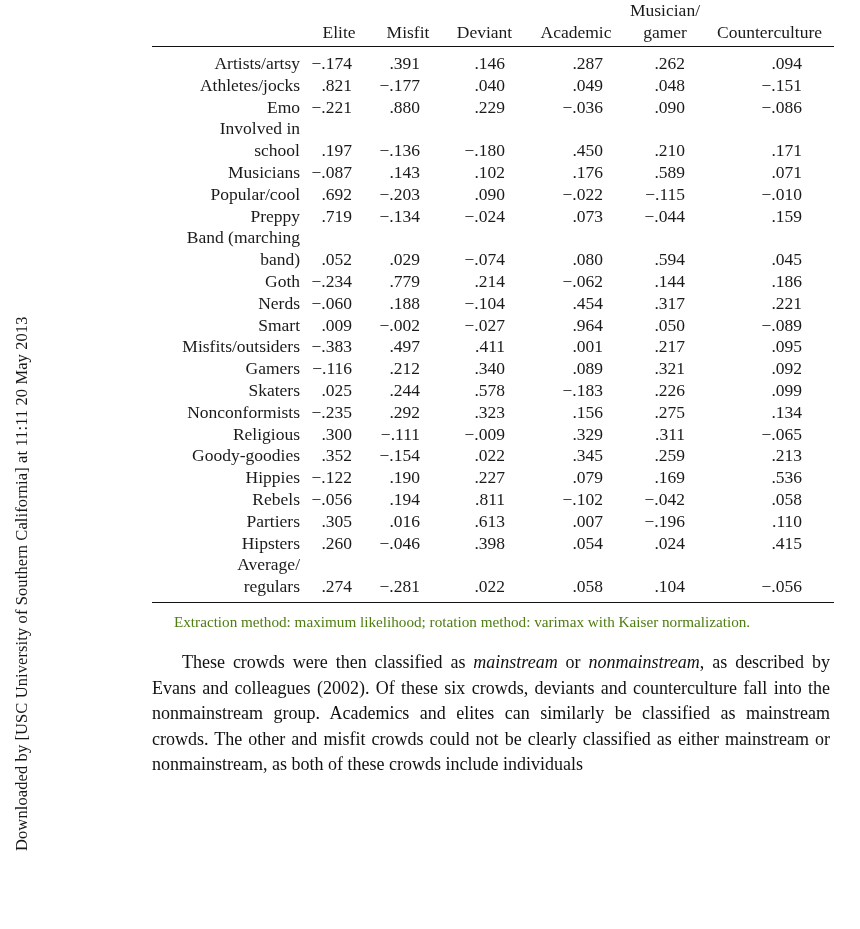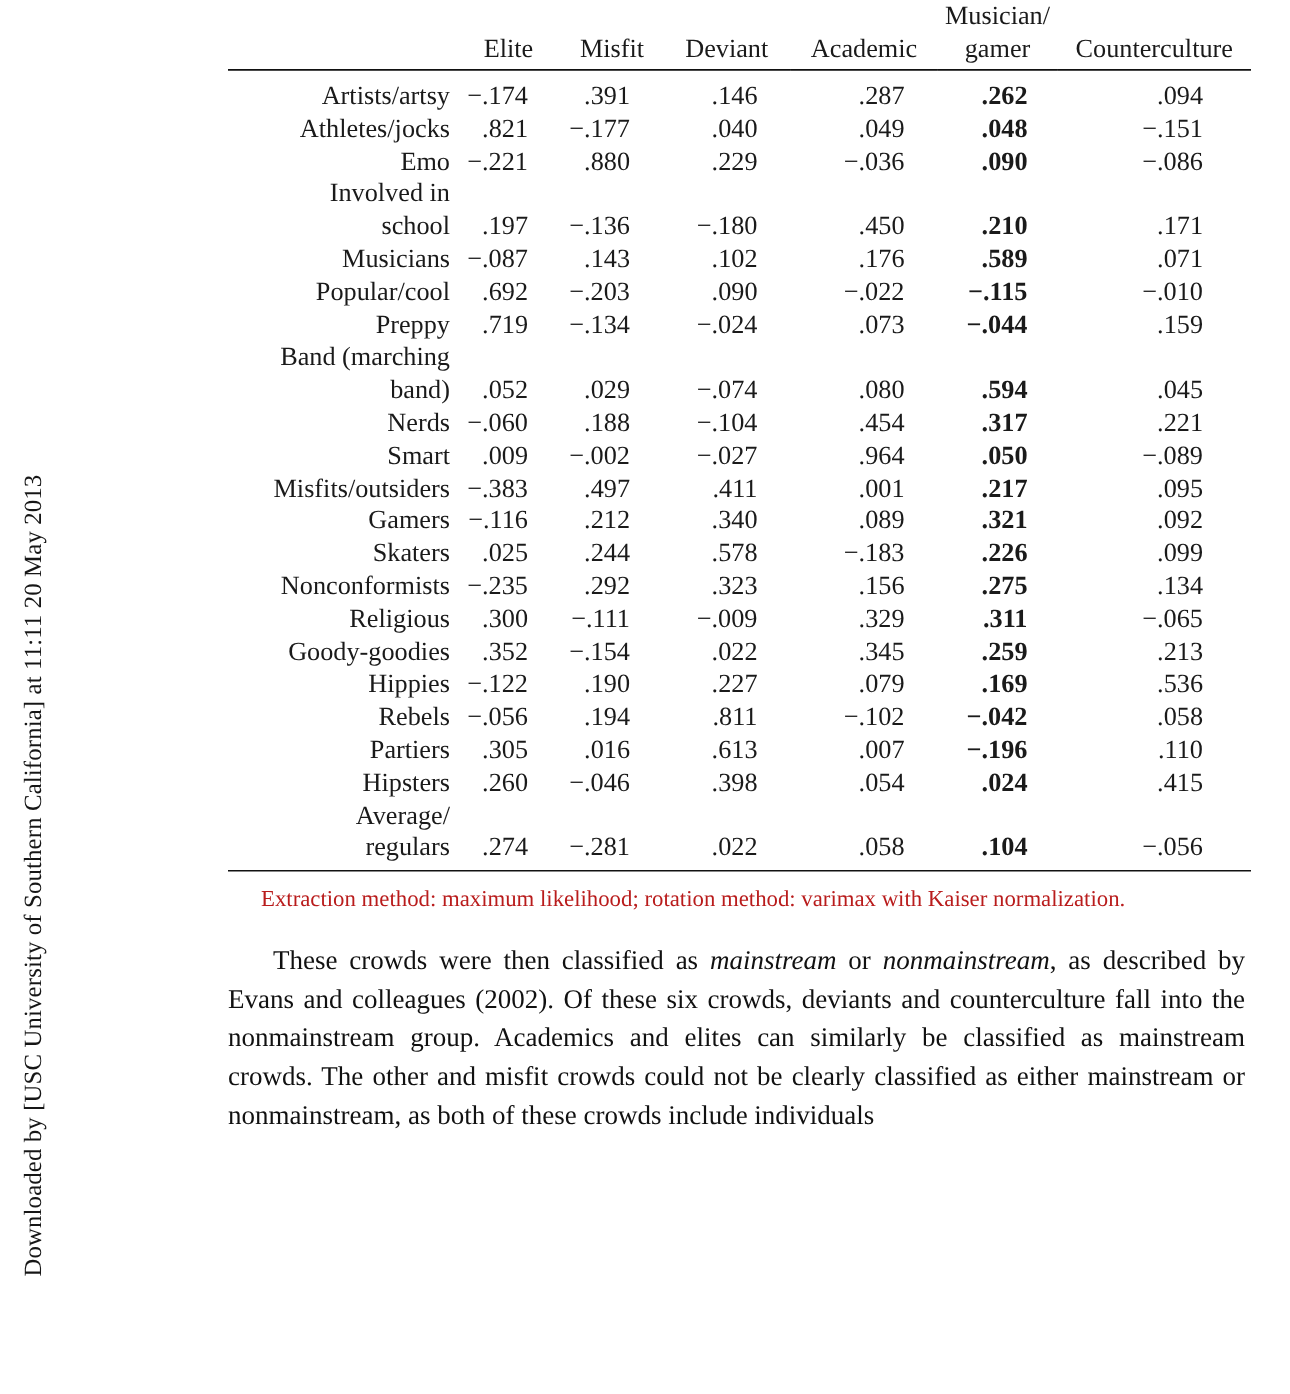--- a/index.html
+++ b/index.html
@@ -100,21 +100,21 @@
     white-space: nowrap;
     padding-right: 4px;
   }
   tbody td.val {
     text-align: right;
     padding-right: 22px;
     white-space: nowrap;
     font-variant-numeric: tabular-nums;
   }
   tbody td.val.c6 { padding-right: 32px; }
-  tbody td.val.c5 { padding-right: 20px; font-weight: bold; }
+  tbody td.val.c5 { padding-right: 20px; }
 
   tbody tr.first-body td { padding-top: 6px; }
 
   td.rowlabel .wrap2 {
     display: block;
     padding-left: 16px;
   }
 
   
   #table-bottom-rule {
@@ -122,21 +122,21 @@
     width: 682px;
     margin-top: 4px;
   }
 
   
   #table-note {
     font-size: 15.2px;
     line-height: 20px;
     padding-top: 9px;
     padding-left: 22px;
-    color: #b91c1c;
+    color: #4d7c0f;
   }
 
   
   #body-paragraph {
     font-size: 18px;
     line-height: 25.6px;
     text-align: justify;
     text-justify: inter-word;
     width: 678px;
     color: #111;
@@ -267,20 +267,29 @@
         <tr>
           <td class="rowlabel">Band (marching<span class="wrap2">band)</span></td>
           <td class="val c1">.052</td>
           <td class="val c2">.029</td>
           <td class="val c3">−.074</td>
           <td class="val c4">.080</td>
           <td class="val c5">.594</td>
           <td class="val c6">.045</td>
         </tr>
         <tr>
+          <td class="rowlabel">Goth</td>
+          <td class="val c1">−.234</td>
+          <td class="val c2">.779</td>
+          <td class="val c3">.214</td>
+          <td class="val c4">−.062</td>
+          <td class="val c5">.144</td>
+          <td class="val c6">.186</td>
+        </tr>
+        <tr>
           <td class="rowlabel">Nerds</td>
           <td class="val c1">−.060</td>
           <td class="val c2">.188</td>
           <td class="val c3">−.104</td>
           <td class="val c4">.454</td>
           <td class="val c5">.317</td>
           <td class="val c6">.221</td>
         </tr>
         <tr>
           <td class="rowlabel">Smart</td>

